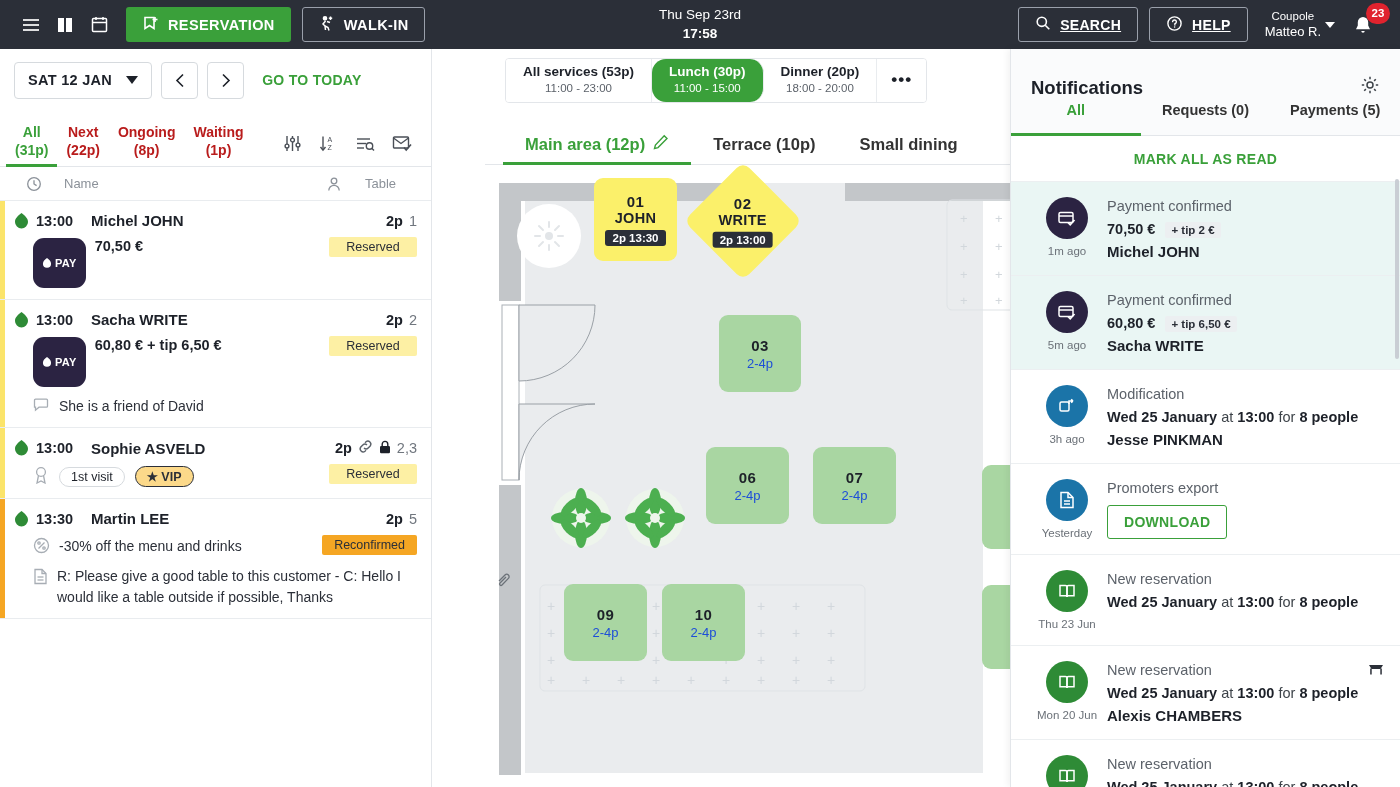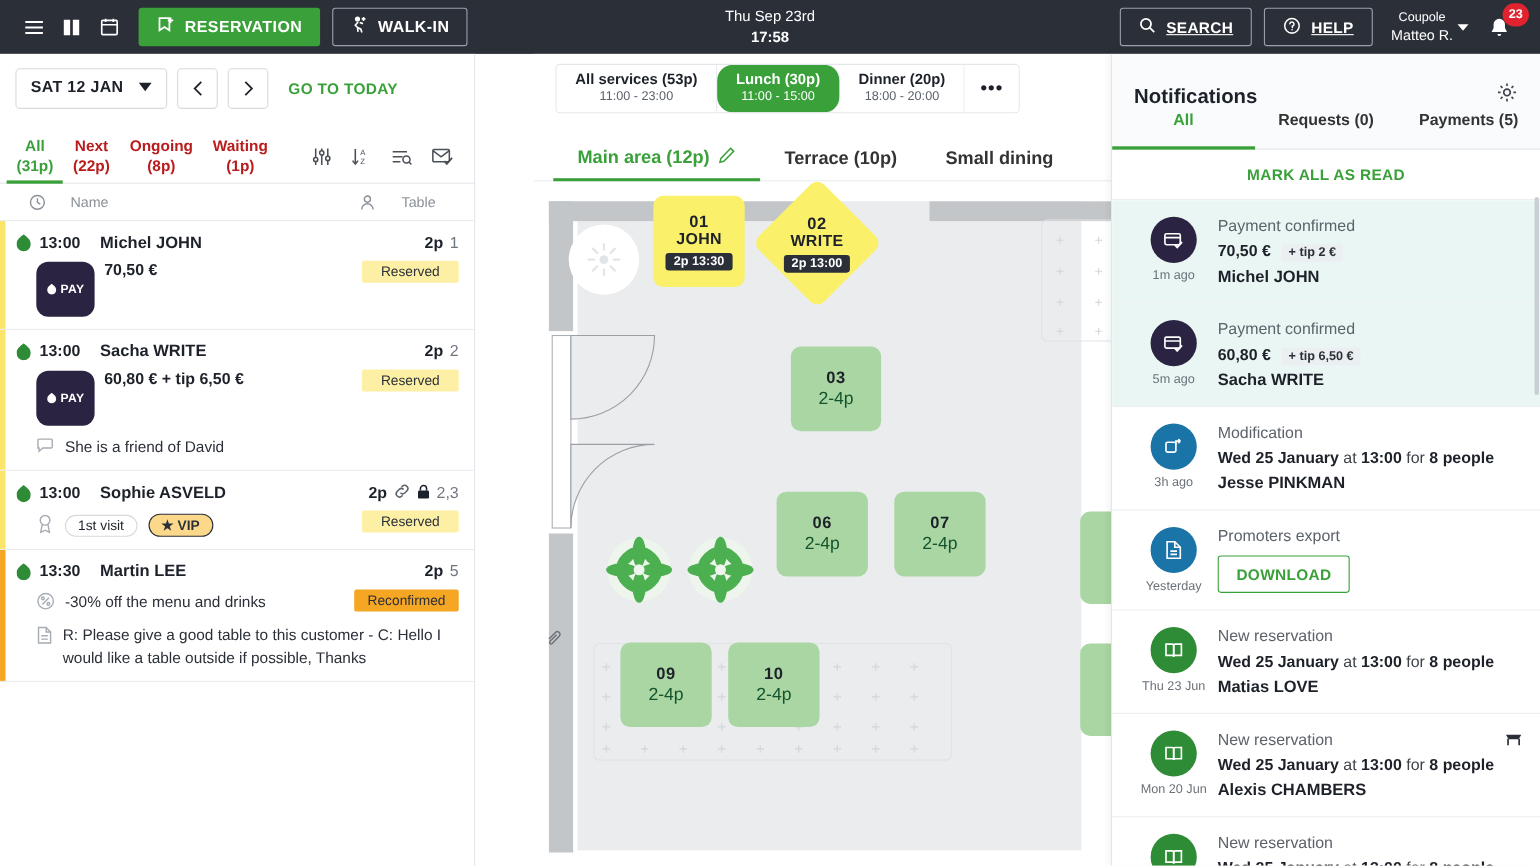--- a/index.html
+++ b/index.html
@@ -182,21 +182,21 @@
   .floor { position: relative; width: 525px; height: 616px; background: #fff; overflow: hidden; }
 
   .fp-table {
     position: absolute; display: flex; flex-direction: column;
     align-items: center; justify-content: center; cursor: pointer;
     border-radius: 9px; text-align: center;
   }
   .fp-free { background: #a9d6a2; }
   .fp-booked { background: #fbf06a; }
   .fp-num { font-size: 15px; font-weight: bold; color: #1d2129; letter-spacing: .5px; }
-  .fp-cap { font-size: 16px; color: #14532d; margin-top: 2px; }
+  .fp-cap { font-size: 13px; color: #1d4ed8; margin-top: 2px; }
   .fp-guest { font-size: 14.5px; font-weight: bold; color: #1d2129; letter-spacing: .3px; }
   .fp-chip {
     background: #2b2f38; color: #fff; font-size: 11.5px; font-weight: bold;
     padding: 2px 7px; border-radius: 3px; margin-top: 4px;
   }
   .fp-diamond { transform: rotate(45deg); border-radius: 9px; }
   .fp-diamond > .inner { transform: rotate(-45deg); display: flex; flex-direction: column; align-items: center; }
 
   
   .notifpanel {
@@ -897,21 +897,20 @@
         </div>
         <div class="nbody">
           <div class="ntitle">New reservation</div>
           <div class="nmid">
             <b>Wed 25 January</b>
             <span>at</span>
             <b>13:00</b>
             <span>for</span>
             <b>8 people</b>
           </div>
-          <div class="nname">Matias LOVE</div>
         </div>
       </div>
 
       <div class="nitem">
         <div class="nicon-col">
           <div class="nicon nic-res">
             <svg width="20" height="20" viewBox="0 0 20 20" fill="none" stroke="#fff" stroke-width="1.5">
               <path d="M3 4.5h5.5a1.5 1.5 0 0 1 1.5 1.5v10a1.2 1.2 0 0 0-1.2-1.2H3z"></path>
               <path d="M17 4.5h-5.5A1.5 1.5 0 0 0 10 6v10a1.2 1.2 0 0 1 1.2-1.2H17z"></path>
             </svg>

